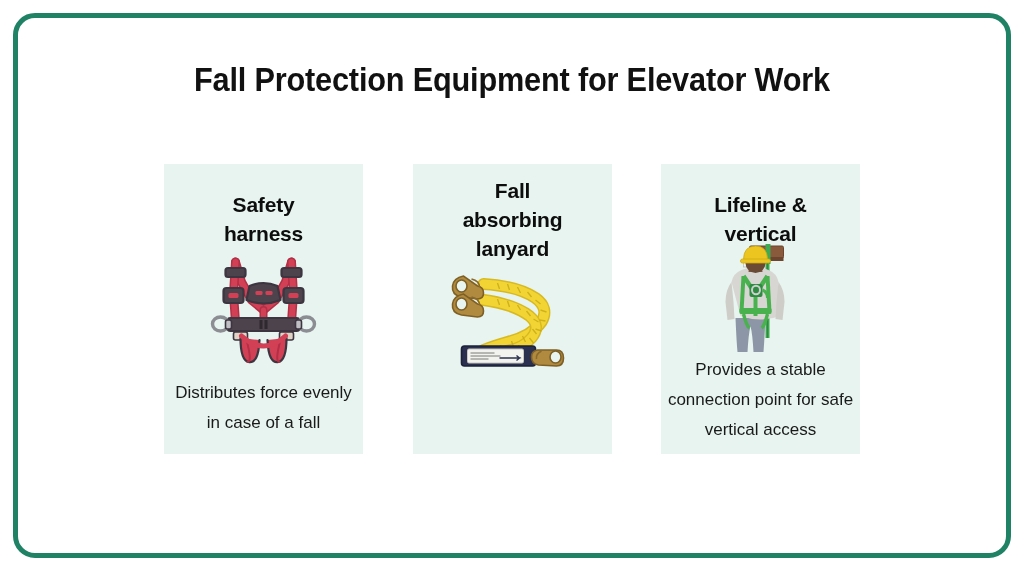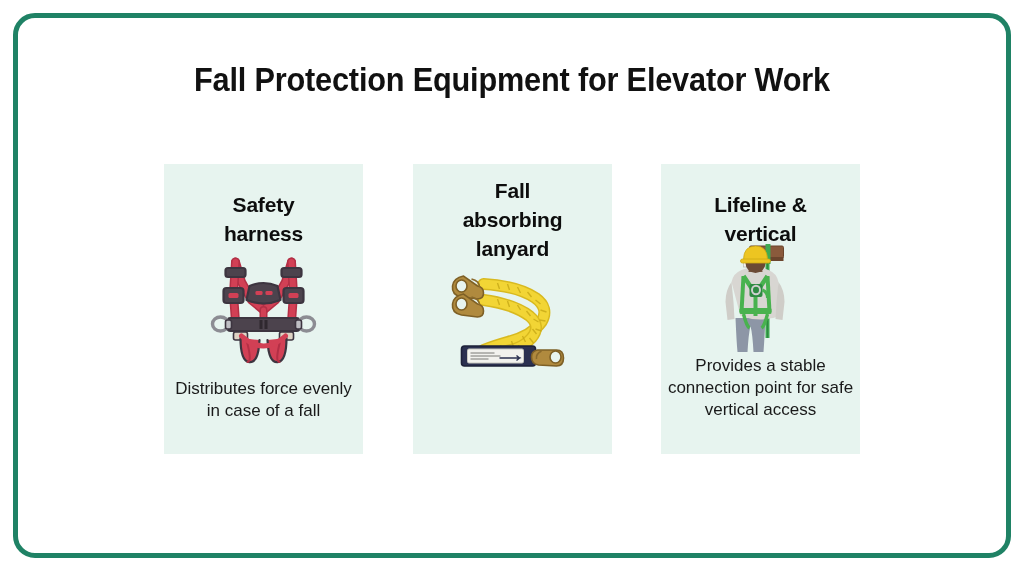--- a/index.html
+++ b/index.html
@@ -98,21 +98,21 @@
   .card-3 .card-figure { top: 78px; height: 118px; }
 
   .card-desc {
     position: absolute;
     left: 5px;
     width: 189px;
     text-align: center;
     font-size: 17px;
     font-weight: normal;
     color: #1a1a1a;
-    line-height: 22px;
+    line-height: 30px;
   }
   .card-1 .card-desc { top: 214px; text-align: center; }
   .card-2 .card-desc { top: 214px; }
   .card-3 .card-desc { top: 191px; }
 
   svg { display: block; }
 </style>
 </head>
 <body>
 

